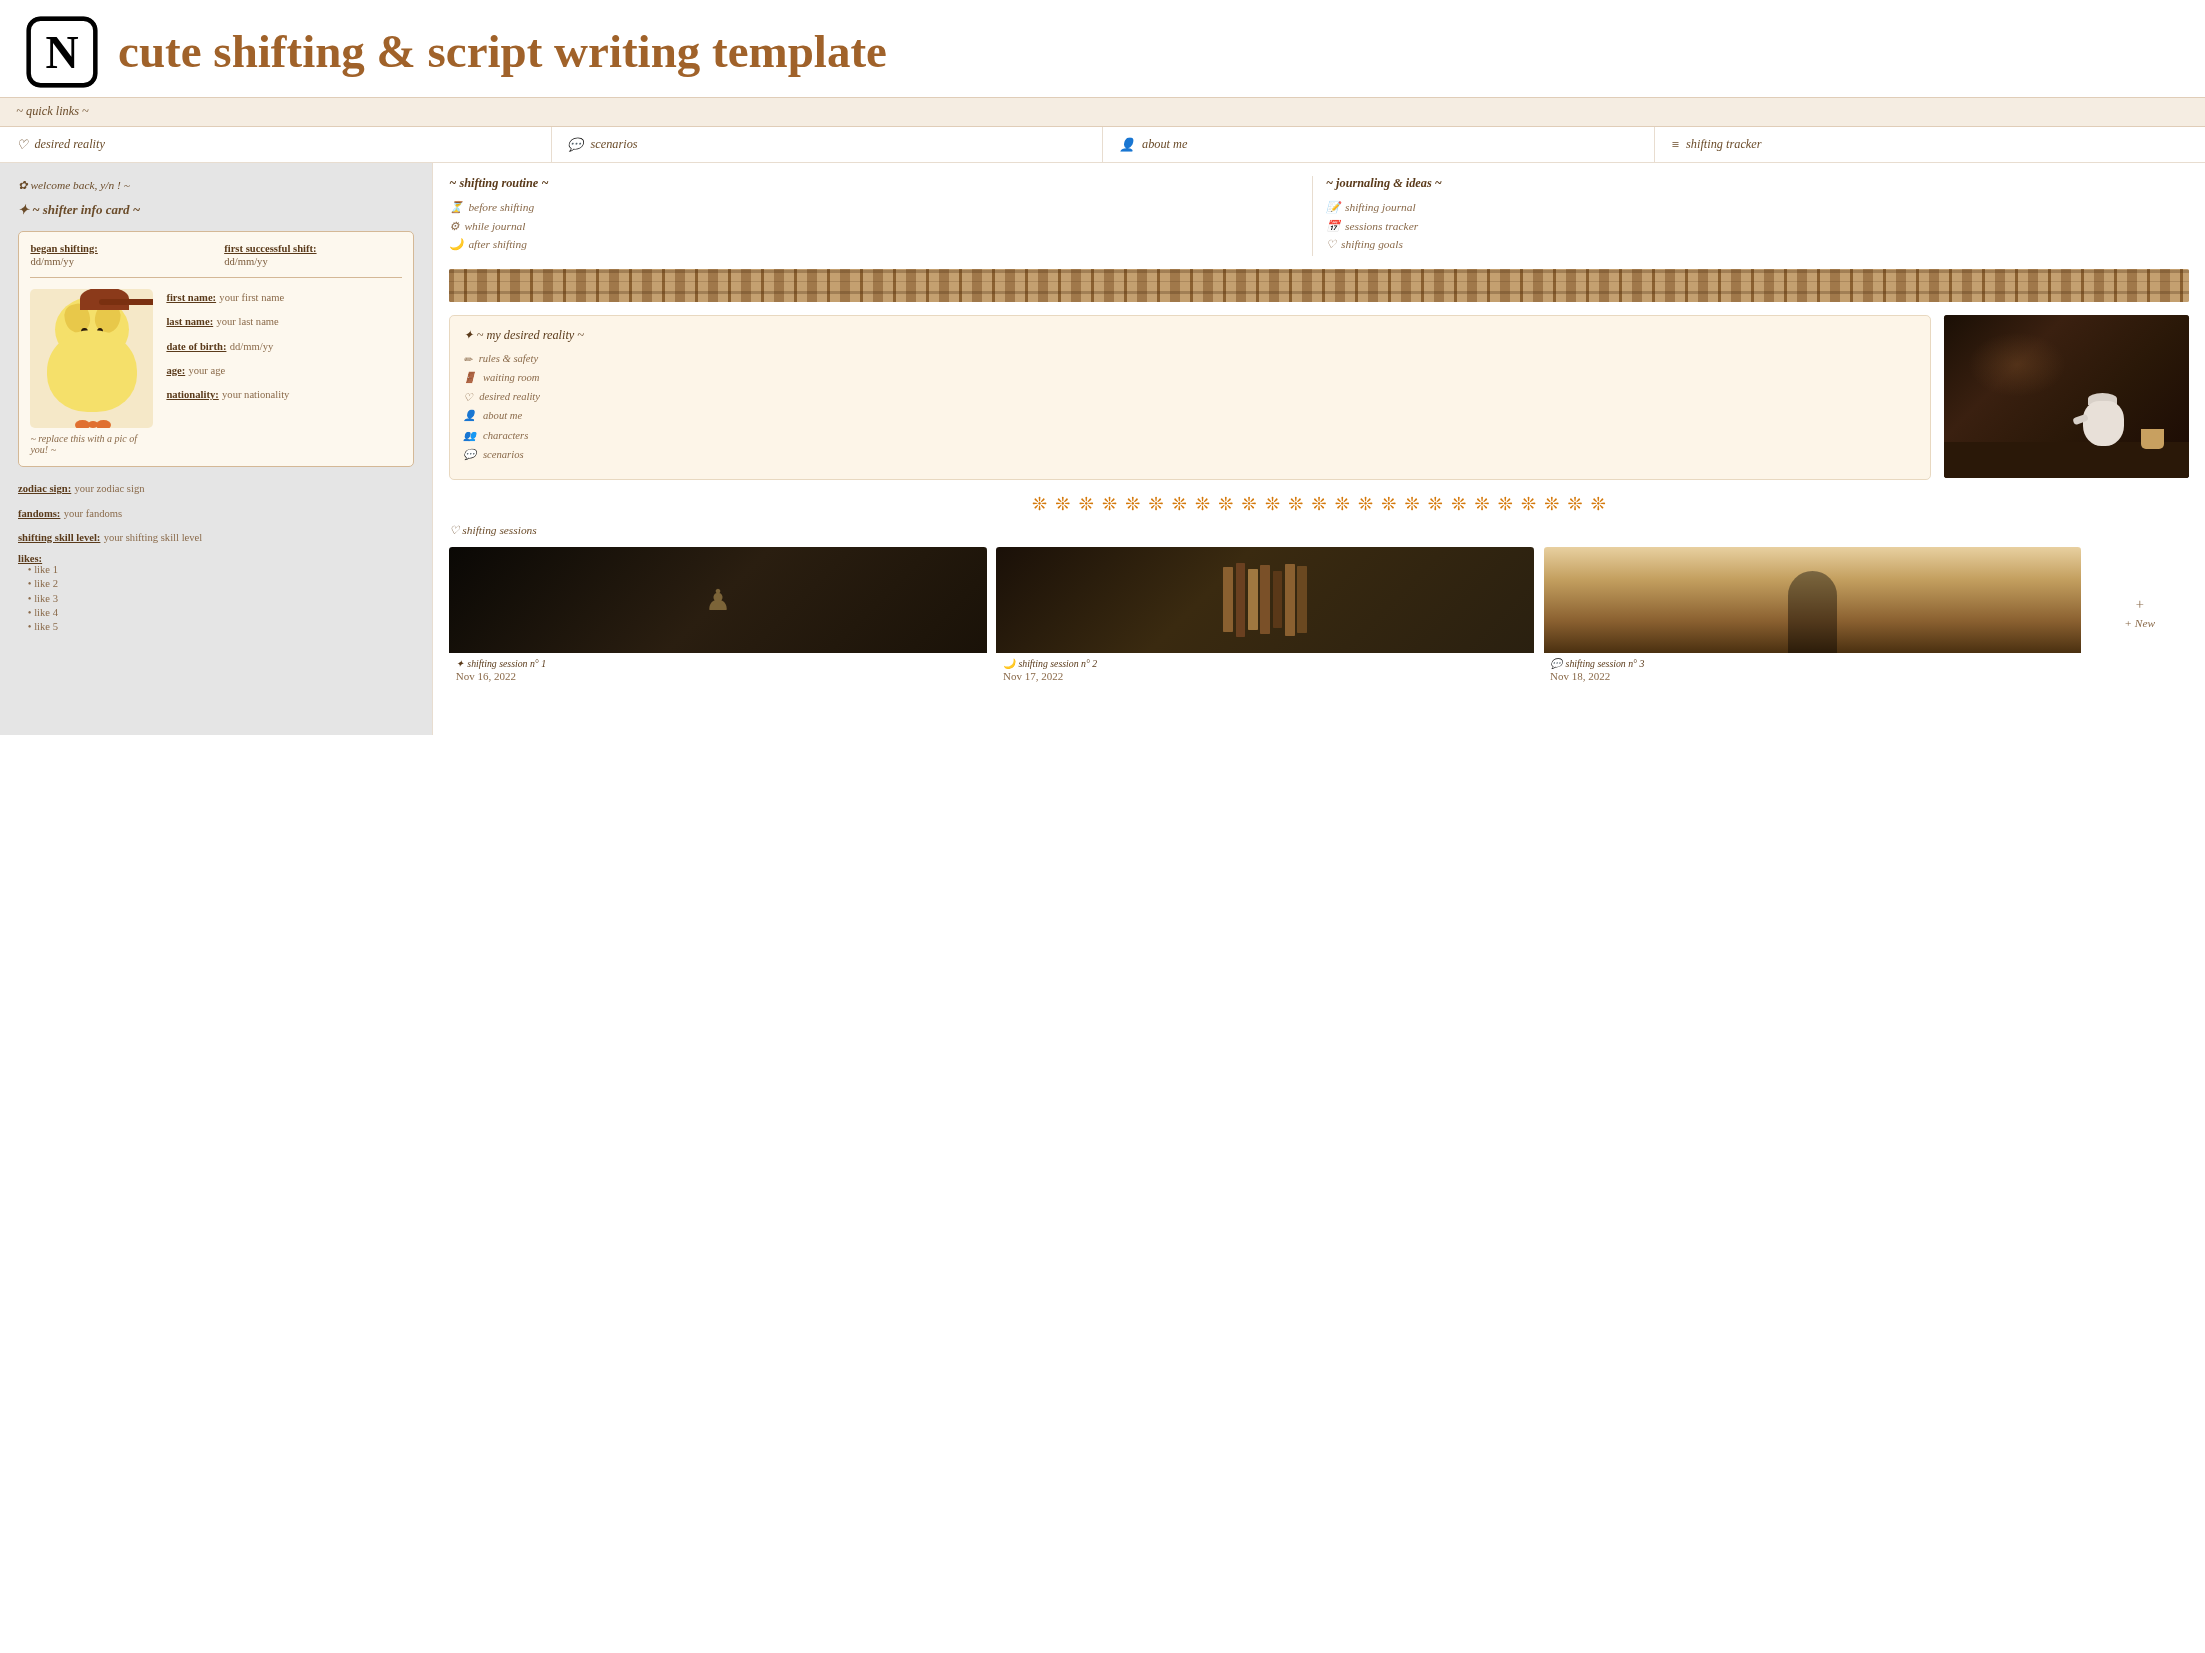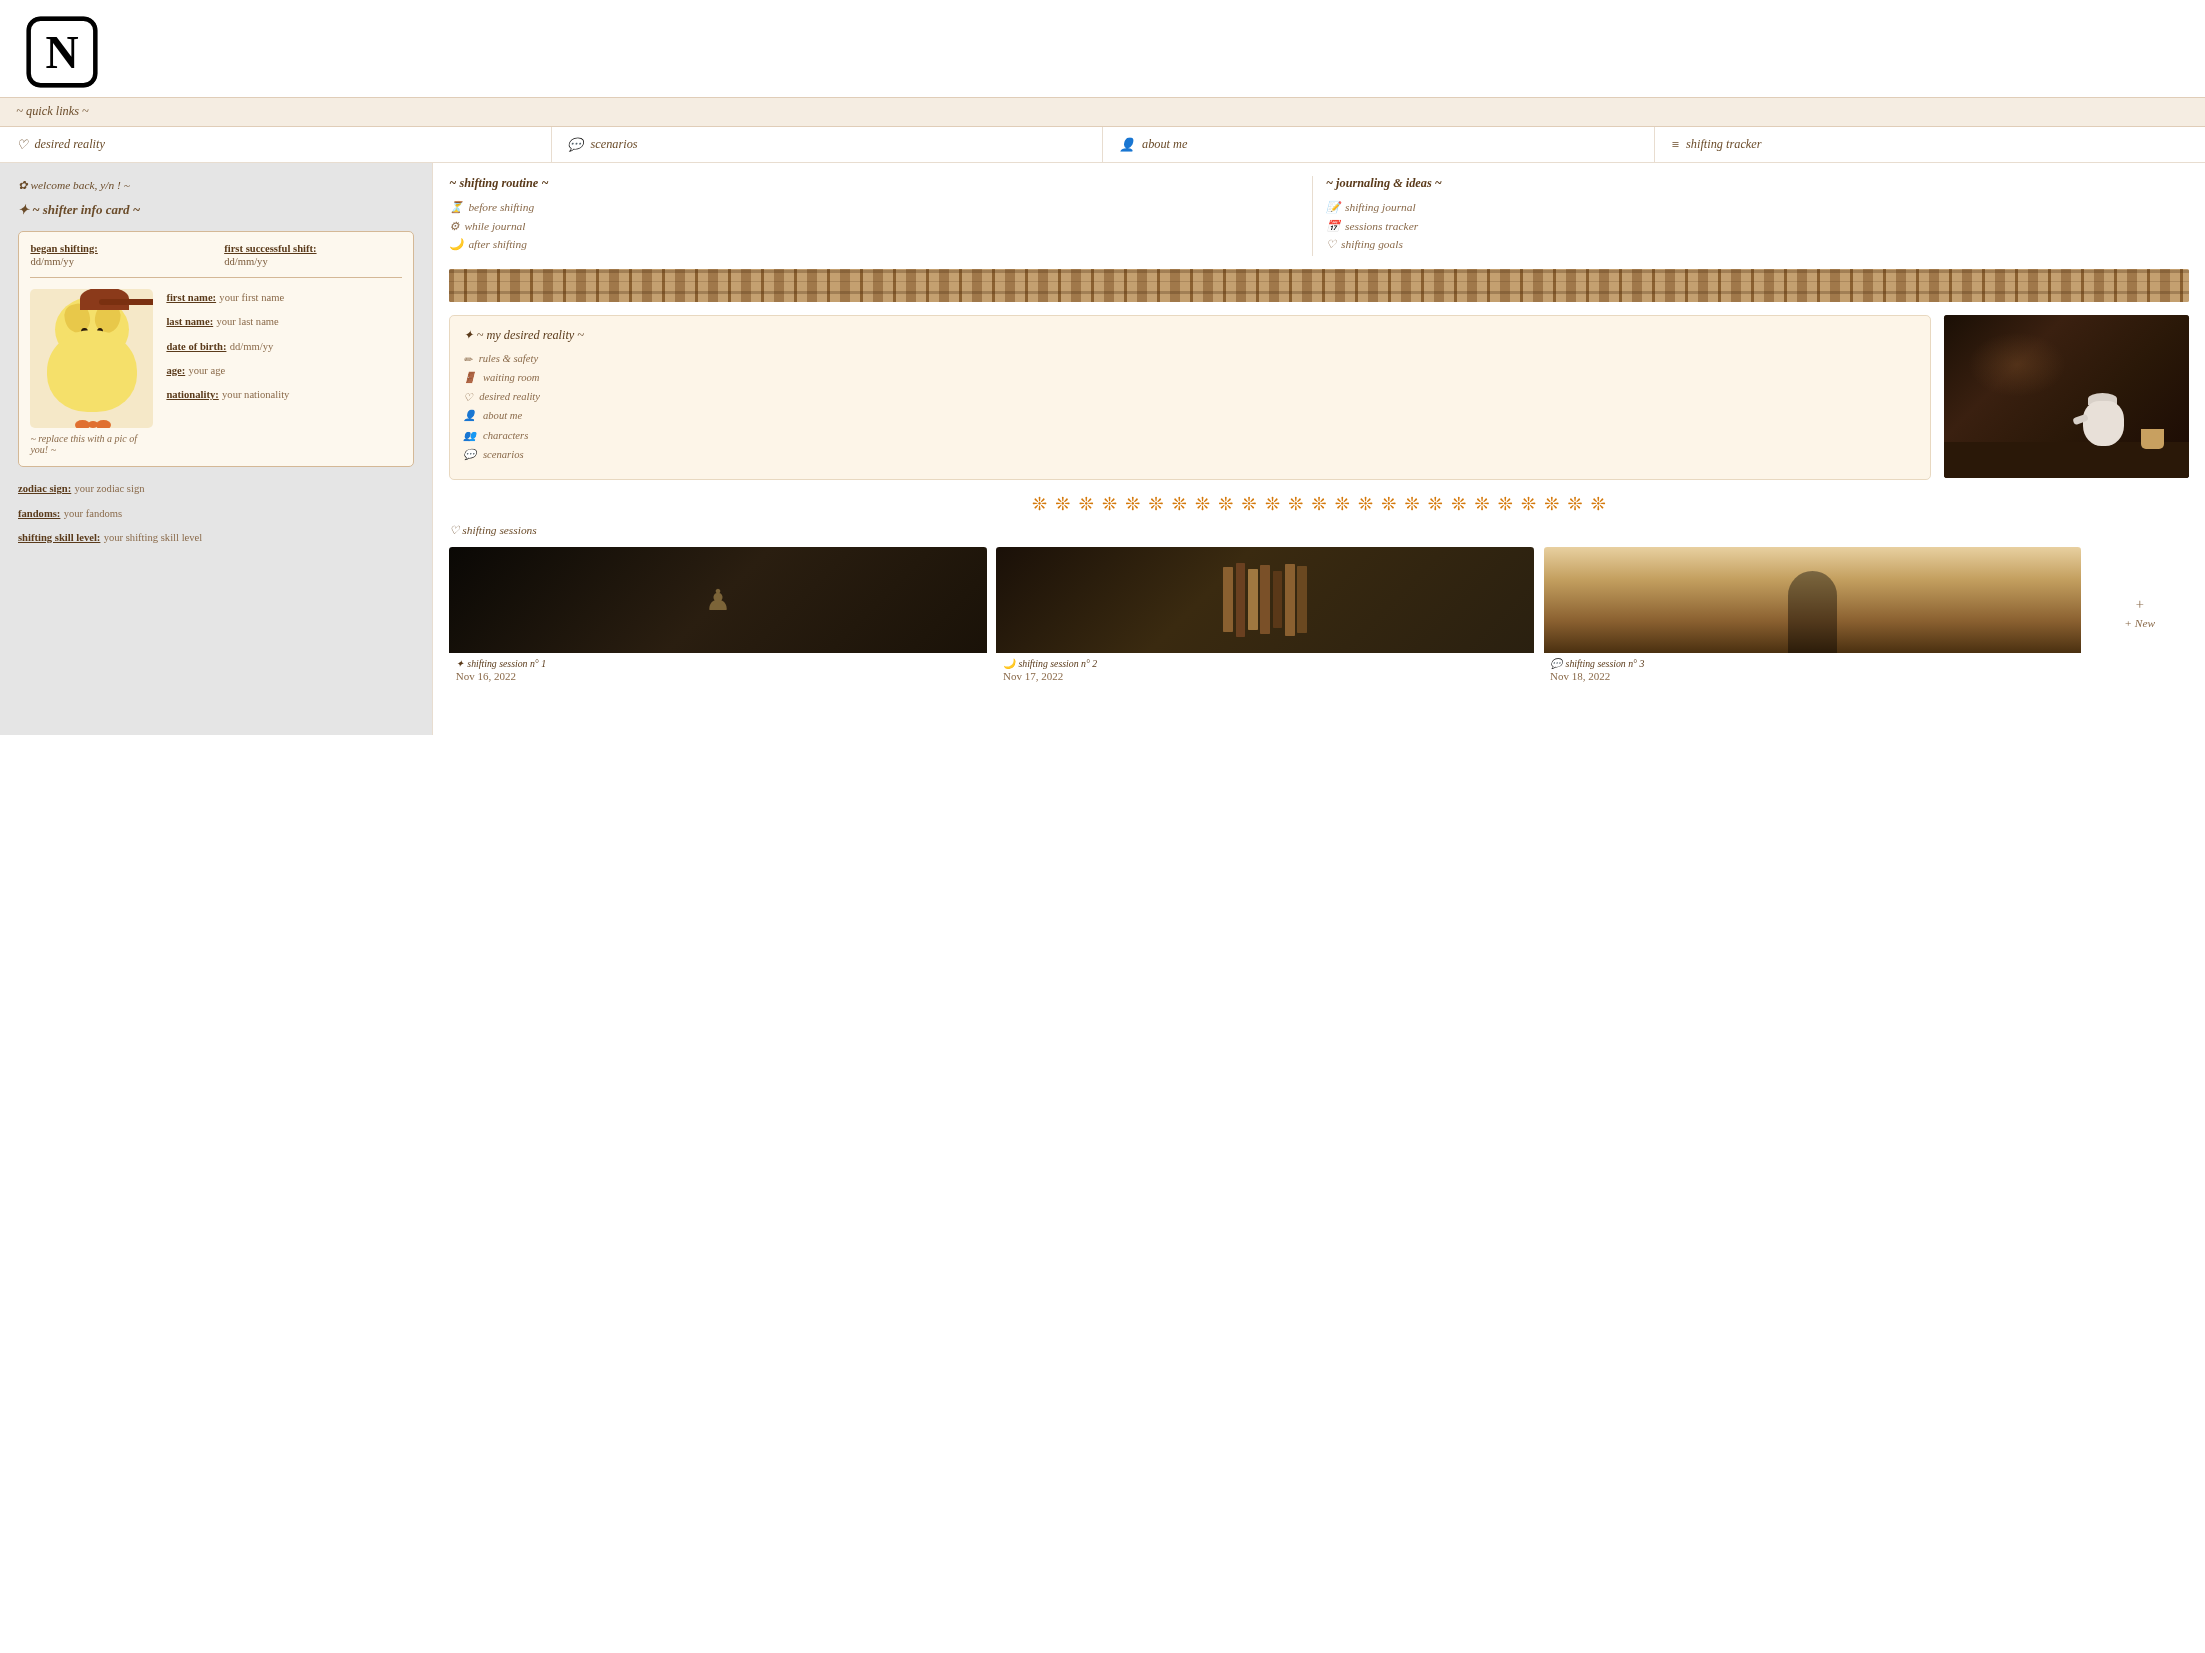--- a/index.html
+++ b/index.html
@@ -564,20 +564,21 @@
 <div class="header">
   <div class="notion-logo">
     <svg viewBox="0 0 100 100" xmlns="http://www.w3.org/2000/svg">
       <rect x="5" y="5" width="90" height="90" rx="16" ry="16" fill="white" stroke="black" stroke-width="5"></rect>
       <rect x="5" y="5" width="90" height="90" rx="16" ry="16" fill="white"></rect>
       <path d="M20,15 L20,85 M20,15 L70,80 M70,15 L70,85" stroke="none"></path>
       <text x="50" y="72" text-anchor="middle" font-family="Georgia, serif" font-size="62" font-weight="900" fill="black">N</text>
       <rect x="5" y="5" width="90" height="90" rx="16" ry="16" fill="none" stroke="black" stroke-width="6"></rect>
     </svg>
   </div>
+  <h1 class="header-title">cute shifting &amp; script writing template</h1>
 </div>
 
 <div class="quick-links-bar">
   <span>~ quick links ~</span>
 </div>
 
 <div class="quick-links-row">
   <div class="quick-link-item">
     <span class="ql-icon">♡</span>
     <span>desired reality</span>
@@ -678,20 +679,30 @@
         <span class="bottom-field-value">your zodiac sign</span>
       </div>
       <div class="bottom-field">
         <span class="bottom-field-label">fandoms:</span>
         <span class="bottom-field-value">your fandoms</span>
       </div>
       <div class="bottom-field">
         <span class="bottom-field-label">shifting skill level:</span>
         <span class="bottom-field-value">your shifting skill level</span>
       </div>
+      <div class="bottom-field">
+        <div class="bottom-field-label">likes:</div>
+        <ul class="likes-list">
+          <li>like 1</li>
+          <li>like 2</li>
+          <li>like 3</li>
+          <li>like 4</li>
+          <li>like 5</li>
+        </ul>
+      </div>
     </div>
   </div>
 
   <div class="right-panel">
 
     <div class="top-sections">
 
       <div class="top-section">
         <div class="section-title">~ shifting routine ~</div>
         <div class="section-link">

